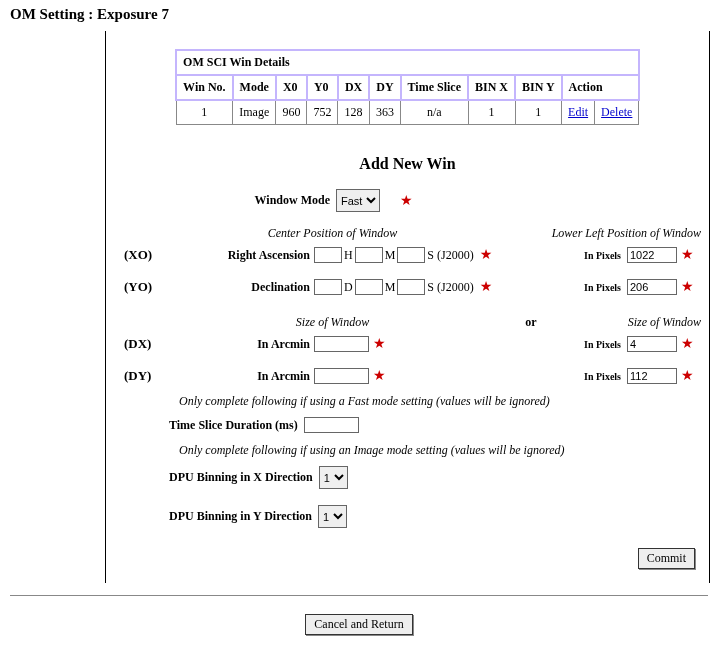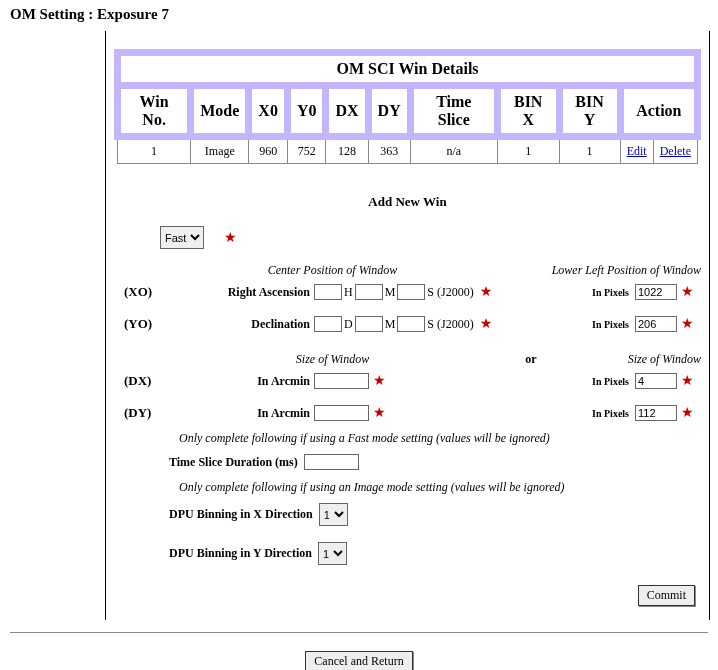--- a/index.html
+++ b/index.html
@@ -24,40 +24,40 @@
     border-right: 1px solid #000;
     padding: 18px 8px 14px 8px;
     box-sizing: border-box;
   }
   table.details {
     border-collapse: collapse;
     margin: 0 auto;
   }
   table.details th {
     font-weight: bold;
-    font-size: 16px;
+    font-size: 12px;
     padding: 4px 6px;
-    border: 7px solid #c4b5fd;
+    border: 2px solid #c4b5fd;
     background: #fff;
-    text-align: center;
+    text-align: left;
   }
   table.details td {
     font-size: 12px;
     padding: 4px 6px;
     border: 1px solid #888;
     text-align: center;
   }
   .caption-row th {
     border: 1px solid #888;
   }
   a.link { color: #0000cd; text-decoration: underline; cursor: pointer; }
   .section-title {
     text-align: center;
     font-weight: bold;
-    font-size: 13px;
+    font-size: 16px;
     margin: 30px 0 16px 0;
   }
   .row {
     display: flex;
     align-items: center;
     margin: 6px 0;
   }
   .label-col {
     width: 36px;
     font-weight: bold;
@@ -79,21 +79,21 @@
   }
   input.tiny {
     width: 28px;
     height: 16px;
     font-size: 11px;
     padding: 1px 2px;
     border: 1px solid #666;
     box-sizing: border-box;
   }
   input.small {
-    width: 42px;
+    width: 50px;
     height: 16px;
     font-size: 11px;
     padding: 1px 2px;
     border: 1px solid #666;
     box-sizing: border-box;
   }
   input.med {
     width: 55px;
     height: 16px;
     font-size: 11px;
@@ -211,20 +211,21 @@
       <td><a class="link">Edit</a></td>
       <td><a class="link">Delete</a></td>
     </tr>
   </tbody>
     </table>
 
   <div class="section-title">Add New Win</div>
 
   <div class="row">
     <div class="label-col"></div>
+    <div class="field-label">Window Mode</div>
     <select class="sel">
       <option>Fast</option>
     </select>
     <span class="star" style="margin-left:20px;"></span>
   </div>
 
   <div class="heading-row">
     <div class="left-h">Center Position of Window</div>
     <div class="right-h">Lower Left Position of Window</div>
   </div>

